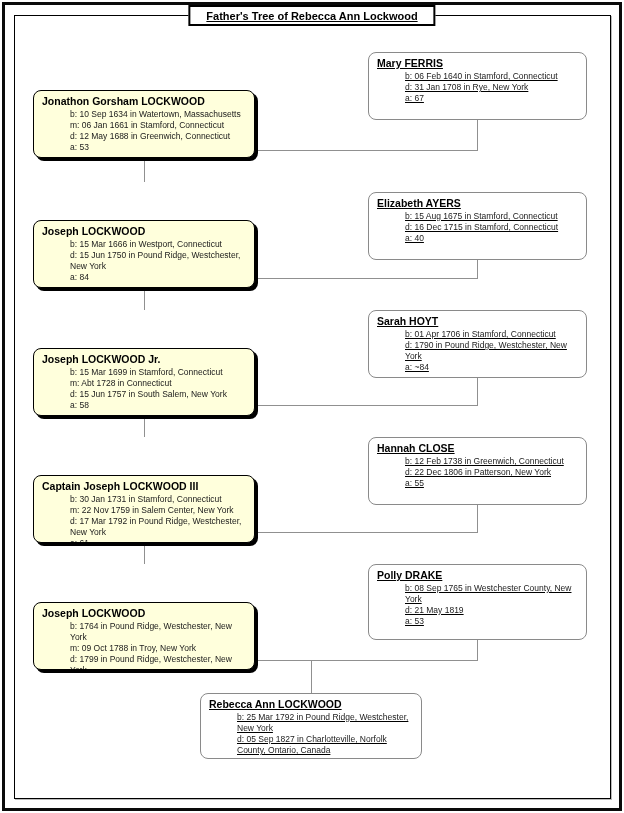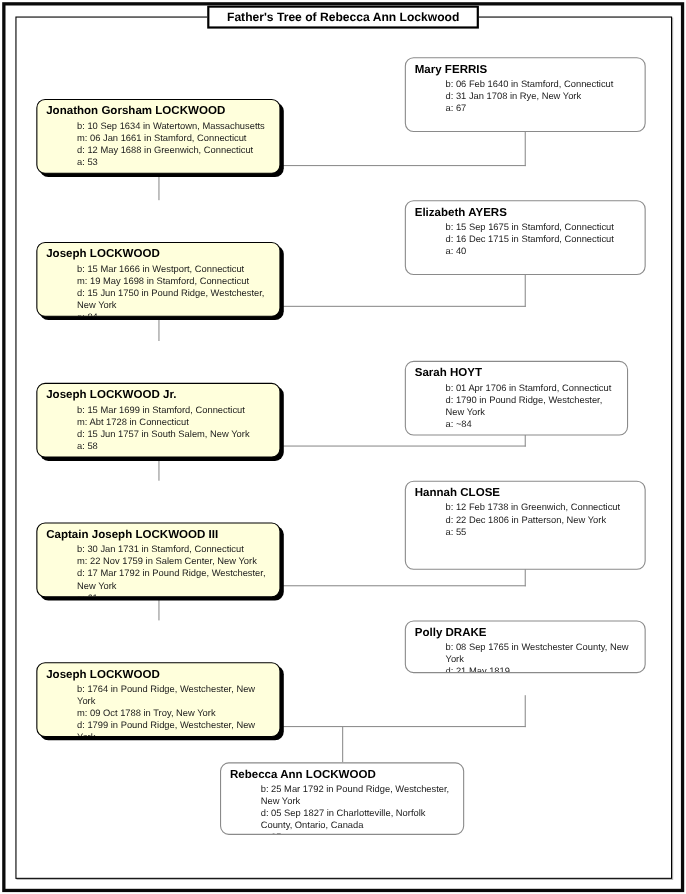--- a/index.html
+++ b/index.html
@@ -21,37 +21,39 @@
     border:1px solid #000;
     box-shadow:1px 1px 0 #bbb;
     pointer-events:none;
   }
   .title-box {
     position:absolute; left:50%; top:5px; transform:translateX(-50%);
     background:#fff; border:2px solid #000;
     padding:3px 16px 2px 16px;
     font-size:11px; font-weight:bold; white-space:nowrap;
     z-index:5;
+    text-decoration:underline;
   }
   .person {
     position:absolute;
     border-radius:8px;
     padding:4px 6px 2px 8px;
     overflow:hidden;
     z-index:4;
   }
   .person.male {
     background:#ffffdc;
     border:1px solid #000;
     box-shadow:3px 3px 0 #000;
     margin-top:38px;
   }
   .person.female {
     background:#ffffff;
     border:1px solid #8a8a8a;
+    text-decoration:underline;
   }
   .pname {
     font-size:10.5px; font-weight:bold; color:#000;
     line-height:13px; margin-bottom:1px; white-space:nowrap;
   }
   .pline {
     font-size:8.5px; color:#1a1a1a; line-height:11px;padding-left:28px;
   }
   .vline, .hline {
     position:absolute; background:#909090; z-index:1;
@@ -101,70 +103,69 @@
   <div class="person female" style="left:368px;top:52px;width:219px;height:68px">
     <div class="pname">Mary FERRIS</div>
     <div class="pline">b: 06 Feb 1640 in Stamford, Connecticut</div>
     <div class="pline">d: 31 Jan 1708 in Rye, New York</div>
     <div class="pline">a: 67</div>
   </div>
 
   <div class="person male" style="left:33px;top:182px;width:222px;height:68px">
     <div class="pname">Joseph LOCKWOOD</div>
     <div class="pline">b: 15 Mar 1666 in Westport, Connecticut</div>
-    <div class="pline">m: 19 May 1698 in Stamford, Connecticut</div>
     <div class="pline">d: 15 Jun 1750 in Pound Ridge, Westchester, New York</div>
     <div class="pline">a: 84</div>
   </div>
 
-  <div class="person female" style="left:368px;top:182px;width:219px;height:68px">
+  <div class="person female" style="left:368px;top:192px;width:219px;height:68px">
     <div class="pname">Elizabeth AYERS</div>
-    <div class="pline">b: 15 Sep 1675 in Stamford, Connecticut</div>
+    <div class="pline">b: 15 Aug 1675 in Stamford, Connecticut</div>
     <div class="pline">d: 16 Dec 1715 in Stamford, Connecticut</div>
     <div class="pline">a: 40</div>
   </div>
 
   <div class="person male" style="left:33px;top:310px;width:222px;height:68px">
     <div class="pname">Joseph LOCKWOOD Jr.</div>
     <div class="pline">b: 15 Mar 1699 in Stamford, Connecticut</div>
     <div class="pline">m: Abt 1728 in Connecticut</div>
     <div class="pline">d: 15 Jun 1757 in South Salem, New York</div>
     <div class="pline">a: 58</div>
   </div>
 
-  <div class="person female" style="left:368px;top:328px;width:203px;height:68px">
+  <div class="person female" style="left:368px;top:310px;width:219px;height:68px">
     <div class="pname">Sarah HOYT</div>
     <div class="pline">b: 01 Apr 1706 in Stamford, Connecticut</div>
     <div class="pline">d: 1790 in Pound Ridge, Westchester, New York</div>
     <div class="pline">a: ~84</div>
   </div>
 
   <div class="person male" style="left:33px;top:437px;width:222px;height:68px">
     <div class="pname">Captain Joseph LOCKWOOD III</div>
     <div class="pline">b: 30 Jan 1731 in Stamford, Connecticut</div>
     <div class="pline">m: 22 Nov 1759 in Salem Center, New York</div>
     <div class="pline">d: 17 Mar 1792 in Pound Ridge, Westchester, New York</div>
     <div class="pline">a: 61</div>
   </div>
 
-  <div class="person female" style="left:368px;top:437px;width:219px;height:81px">
+  <div class="person female" style="left:368px;top:437px;width:219px;height:68px">
     <div class="pname">Hannah CLOSE</div>
     <div class="pline">b: 12 Feb 1738 in Greenwich, Connecticut</div>
     <div class="pline">d: 22 Dec 1806 in Patterson, New York</div>
     <div class="pline">a: 55</div>
   </div>
 
   <div class="person male" style="left:33px;top:564px;width:222px;height:68px">
     <div class="pname">Joseph LOCKWOOD</div>
     <div class="pline">b: 1764 in Pound Ridge, Westchester, New York</div>
     <div class="pline">m: 09 Oct 1788 in Troy, New York</div>
     <div class="pline">d: 1799 in Pound Ridge, Westchester, New York</div>
   </div>
 
-  <div class="person female" style="left:368px;top:564px;width:219px;height:48px">
+  <div class="person female" style="left:368px;top:564px;width:219px;height:76px">
     <div class="pname">Polly DRAKE</div>
     <div class="pline">b: 08 Sep 1765 in Westchester County, New York</div>
     <div class="pline">d: 21 May 1819</div>
     <div class="pline">a: 53</div>
   </div>
 
   <div class="person female" style="left:200px;top:693px;width:222px;height:66px">
     <div class="pname">Rebecca Ann LOCKWOOD</div>
     <div class="pline">b: 25 Mar 1792 in Pound Ridge, Westchester, New York</div>
     <div class="pline">d: 05 Sep 1827 in Charlotteville, Norfolk County, Ontario, Canada</div>

